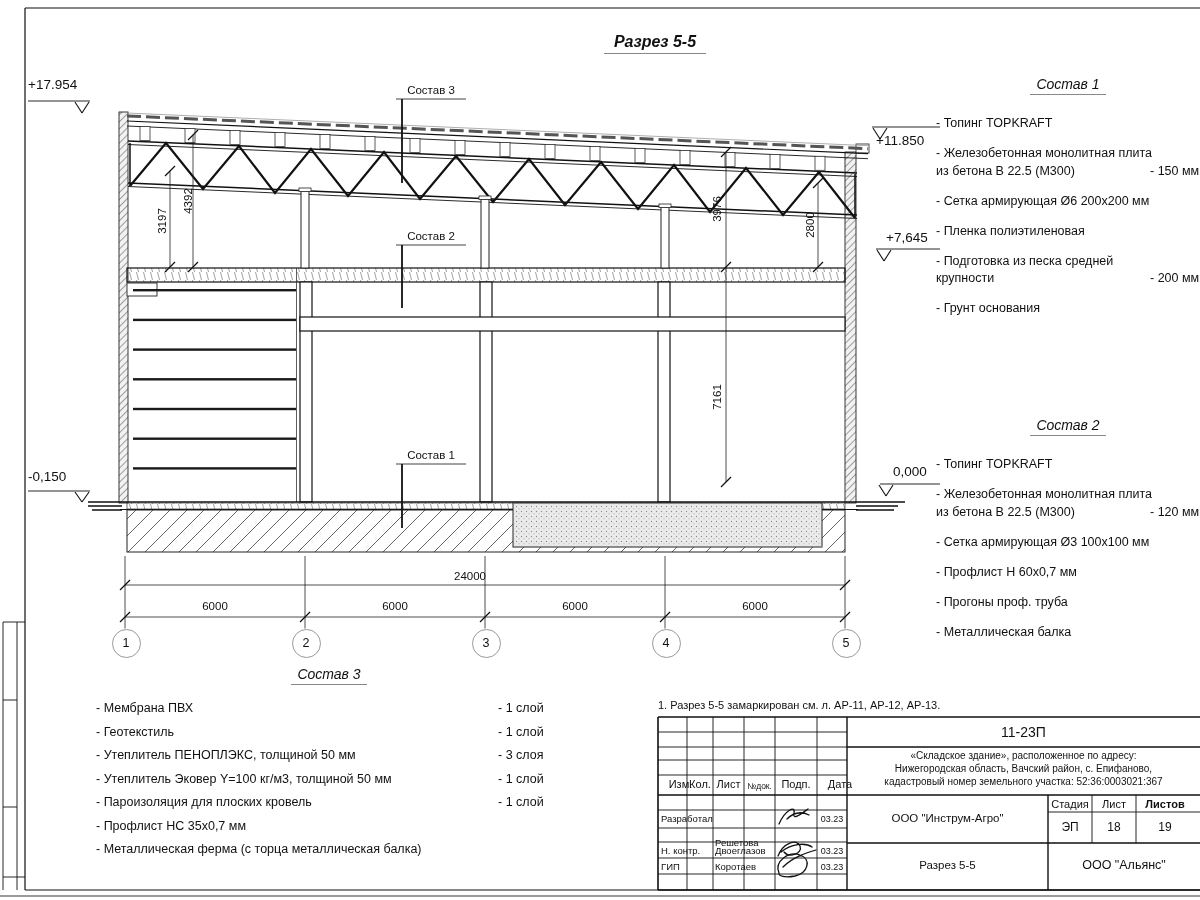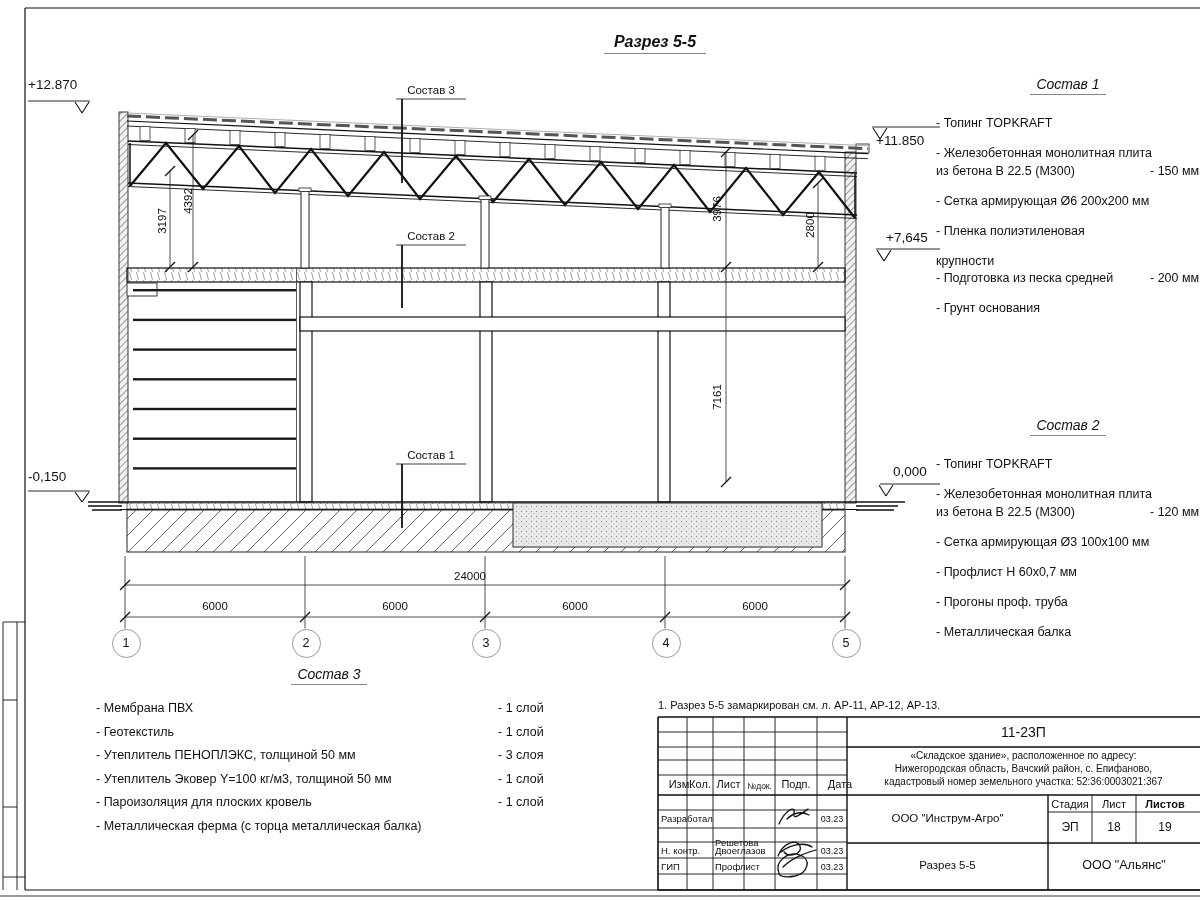--- a/index.html
+++ b/index.html
@@ -199,21 +199,21 @@
   </g>
   <g stroke="#111" fill="none" stroke-width="1.3" stroke-linecap="round">
     <path d="M779,824 C785,810 796,805 794,813 C792,821 801,814 808,809 M787,819 C793,813 801,811 809,815"></path>
     <path d="M778,856 C783,843 797,838 800,846 C803,854 789,858 784,852 M781,852 C791,844 805,842 812,847"></path>
     <path d="M779,873 C774,861 789,851 800,855 C812,859 808,873 795,876 C785,878 778,876 779,873 M783,867 C793,857 806,853 816,850"></path>
   </g>
 </svg>
 
 <div class="t title c" style="left:520px;top:33px;width:270px;"><span>Разрез 5-5</span></div>
 
-<div class="t elev" style="left:28px;top:77px;">+12.870</div>
+<div class="t elev" style="left:28px;top:77px;">+17.954</div>
 <div class="t elev" style="left:28px;top:469px;">-0,150</div>
 <div class="t elev" style="left:876px;top:109px;margin-top:24px;">+11.850</div>
 <div class="t elev" style="left:886px;top:230px;">+7,645</div>
 <div class="t elev" style="left:893px;top:464px;">0,000</div>
 
 <div class="t callout" style="left:396px;top:84px;">Состав 3</div>
 <div class="t callout" style="left:396px;top:230px;">Состав 2</div>
 <div class="t callout" style="left:396px;top:449px;">Состав 1</div>
 
 <div class="vdim" style="left:127px;top:215px;">3197</div>
@@ -238,22 +238,22 @@
   <div class="comp-head"><span>Состав 1</span></div>
   <div class="ci"><span>- Топинг TOPKRAFT</span></div>
   <div class="ci">
       <div>- Железобетонная  монолитная плита</div>
       <div>из бетона  В 22.5 (М300)</div>
       <span class="note">- 150 мм</span>
     </div>
   <div class="ci"><span>- Сетка армирующая Ø6 200х200 мм</span></div>
   <div class="ci"><span>- Пленка полиэтиленовая</span></div>
   <div class="ci">
+      <div>- Подготовка из песка средней</div>
       <div>крупности</div>
-      <div>- Подготовка из песка средней</div>
       <span class="note">- 200 мм</span>
     </div>
   <div class="ci"><span>- Грунт основания</span></div>
 </div>
 
 <div class="comp" style="left:936px;top:417px;width:264px;">
   <div class="comp-head"><span>Состав 2</span></div>
   <div class="ci"><span>- Топинг TOPKRAFT</span></div>
   <div class="ci">
       <div>- Железобетонная  монолитная плита</div>
@@ -282,20 +282,24 @@
     </div>
   <div class="ci3">
       <span>- Утеплитель Эковер Y=100 кг/м3, толщиной 50 мм</span>
       <span class="note3">- 1 слой</span>
     </div>
   <div class="ci3">
       <span>- Пароизоляция для плоских кровель</span>
       <span class="note3">- 1 слой</span>
     </div>
   <div class="ci3">
+      <span>- Профлист НС 35х0,7 мм</span>
+      <span class="note3"></span>
+    </div>
+  <div class="ci3">
       <span>- Металлическая ферма (с торца металлическая балка)</span>
       <span class="note3"></span>
     </div>
 </div>
 
 <div class="t note-txt" style="left:658px;top:699px;">1. Разрез 5-5 замаркирован см. л. АР-11, АР-12, АР-13.</div>
 
 <div class="st c" style="left:658px;top:778px;width:45px;font-size:11px;">Изм.</div>
 <div class="st c" style="left:687px;top:778px;width:26px;font-size:11px;">Кол.</div>
 <div class="st c" style="left:713px;top:778px;width:31px;font-size:11px;">Лист</div>
@@ -305,21 +309,21 @@
 
 <div class="st" style="left:661px;top:813px;font-size:9.5px;">Разработал</div>
 <div class="st" style="left:715px;top:813px;font-size:9.5px;margin-top:24px;">Решетова</div>
 <div class="st c" style="left:817px;top:814px;width:30px;font-size:9px;">03.23</div>
 
 <div class="st" style="left:661px;top:845px;font-size:9.5px;">Н. контр.</div>
 <div class="st" style="left:715px;top:845px;font-size:9.5px;">Двоеглазов</div>
 <div class="st c" style="left:817px;top:846px;width:30px;font-size:9px;">03.23</div>
 
 <div class="st" style="left:661px;top:861px;font-size:9.5px;">ГИП</div>
-<div class="st" style="left:715px;top:861px;font-size:9.5px;">Профлист</div>
+<div class="st" style="left:715px;top:861px;font-size:9.5px;">Коротаев</div>
 <div class="st c" style="left:817px;top:862px;width:30px;font-size:9px;">03.23</div>
 
 <div class="st c" style="left:847px;top:724px;width:353px;font-size:14px;">11-23П</div>
 <div class="st c" style="left:850px;top:750px;width:347px;font-size:10px;">«Складское здание», расположенное по адресу:</div>
 <div class="st c" style="left:850px;top:763px;width:347px;font-size:10px;">Нижегородская область, Вачский район, с. Епифаново,</div>
 <div class="st c" style="left:850px;top:776px;width:347px;font-size:10px;">кадастровый номер земельного участка: 52:36:0003021:367</div>
 
 <div class="st c" style="left:847px;top:812px;width:201px;font-size:11.5px;">ООО "Инструм-Агро"</div>
 <div class="st c" style="left:1048px;top:798px;width:44px;font-size:11px;">Стадия</div>
 <div class="st c" style="left:1092px;top:798px;width:44px;font-size:11px;">Лист</div>

